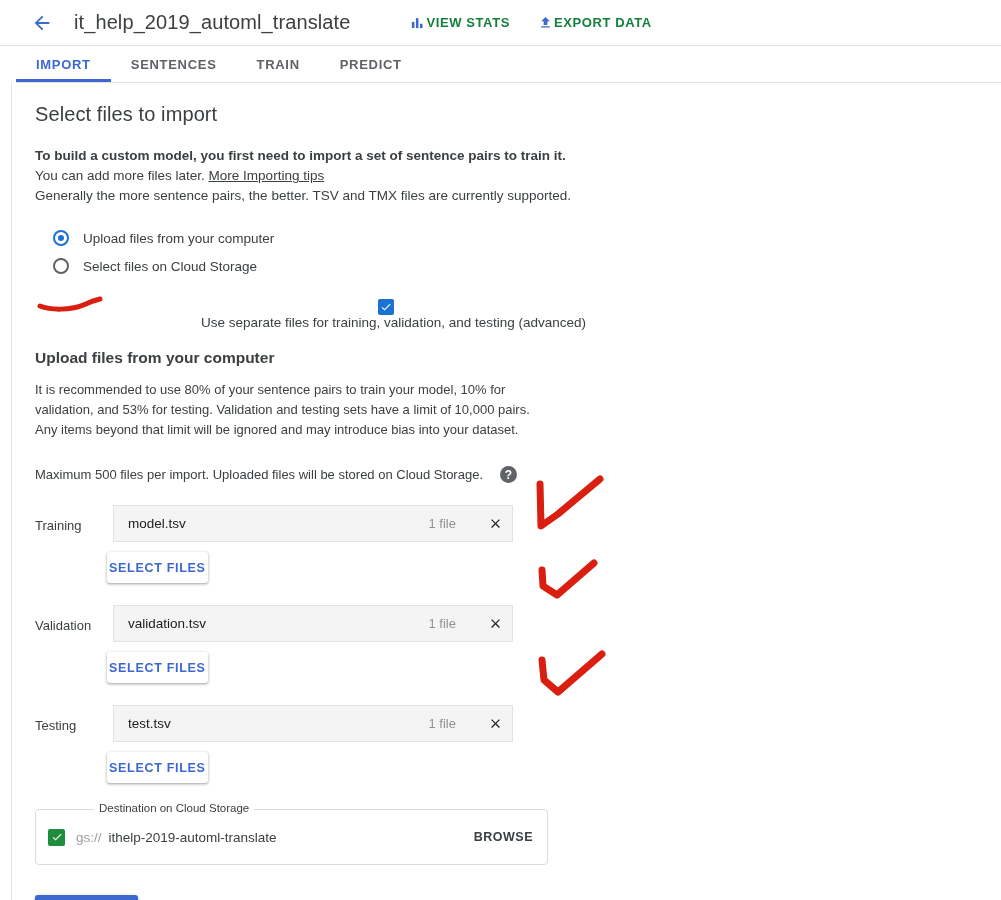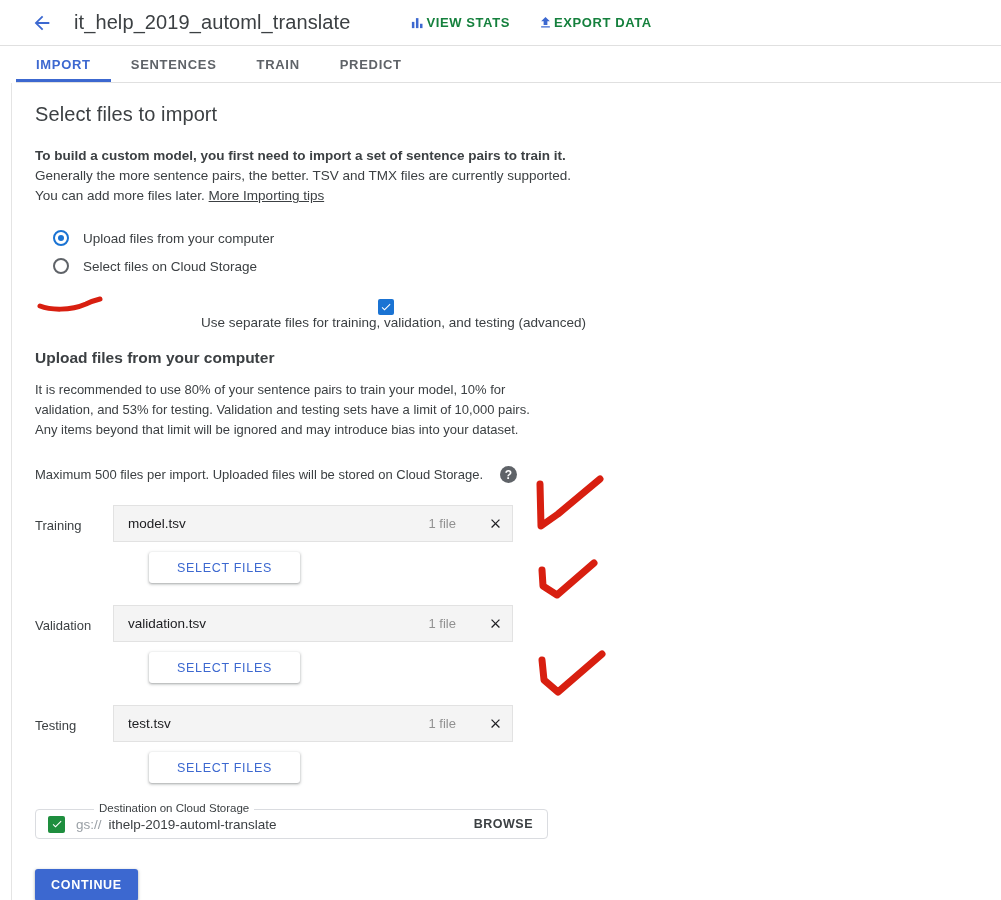--- a/index.html
+++ b/index.html
@@ -183,36 +183,36 @@
     cursor: pointer;
   }
   .file-name { font-size: 13.5px; color: #202124; flex: 1; }
   .file-count { font-size: 13px; color: #919191; margin-right: 22px; }
   .clear-x {
     width: 34px; display: flex; align-items: center; justify-content: center;
     cursor: pointer;
   }
   .clear-x svg { display: block; }
   .select-files-btn {
-    margin-top: 10px; margin-left: 114px;
+    margin-top: 10px; margin-left: 72px;
     display: inline-flex; align-items: center; justify-content: center;
-    height: 31px; padding: 0 28px;
+    height: 31px; padding: 0 2px;
     background: #ffffff;
     border-radius: 3px;
     box-shadow: 0 1px 2px rgba(60,64,67,.30), 0 1px 3px 1px rgba(60,64,67,.15);
     color: #3c68d0;
-    font-size: 12.5px; font-weight: normal; letter-spacing: .7px;
+    font-size: 12.5px; font-weight: bold; letter-spacing: .7px;
     cursor: pointer;
     white-space: nowrap;
   }
 
   
   .dest-wrap {
     position: relative;
-    width: 513px; height: 30px;
+    width: 513px; height: 56px;
     margin-top: 26px;
     border: 1px solid #dadce0;
     border-radius: 4px;
     display: flex; align-items: center;
     padding: 0 14px 0 12px;
     background: #fff;
   }
   .dest-legend {
     position: absolute; top: -8px; left: 58px;
     background: #fff; padding: 0 5px;
@@ -303,22 +303,22 @@
     </div>
   </div>
 
   <div class="rail"></div>
 
   <div class="content">
 
     <h1 class="section-title">Select files to import</h1>
 
     <p class="intro-strong">To build a custom model, you first need to import a set of sentence pairs to train it.</p>
+    <p class="intro-line"><span>You can add more files later. </span><span class="link">More Importing tips</span></p>
     <p class="intro-line">Generally the more sentence pairs, the better. TSV and TMX files are currently supported.</p>
-    <p class="intro-line"><span>You can add more files later. </span><span class="link">More Importing tips</span></p>
 
     
     <div class="radio-group">
       <div class="radio-row">
         <span class="radio checked"></span>
         <span class="radio-label">Upload files from your computer</span>
       </div>
       <div class="radio-row">
         <span class="radio"></span>
         <span class="radio-label">Select files on Cloud Storage</span>

